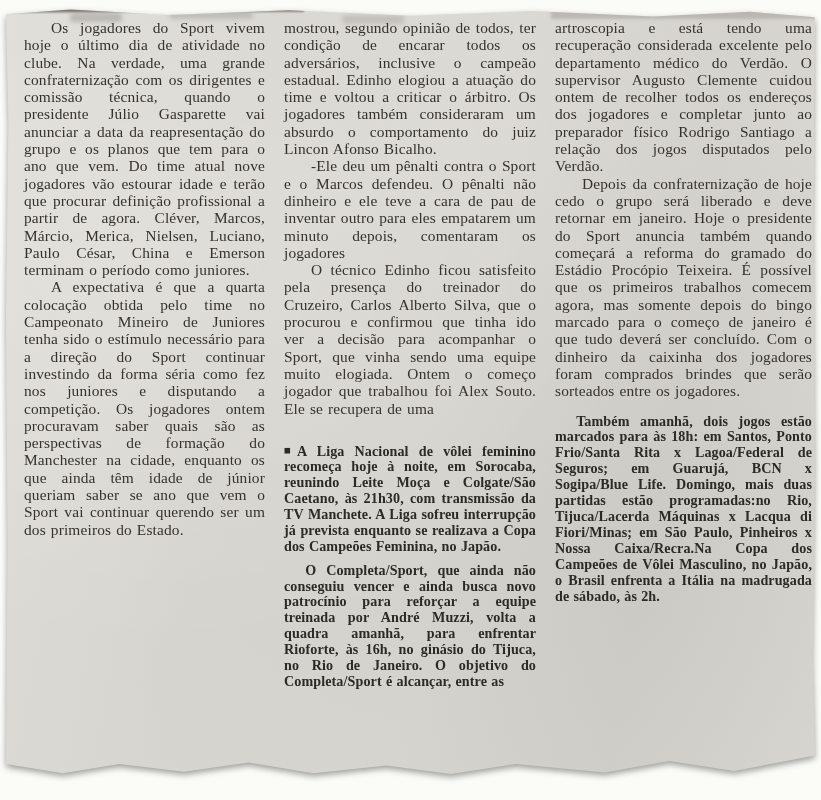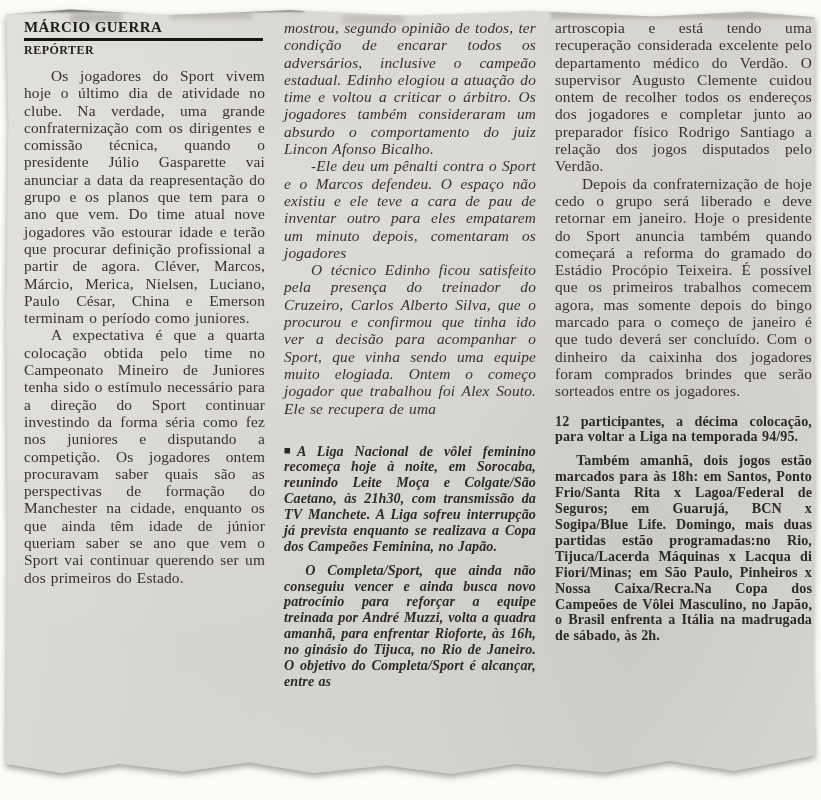--- a/index.html
+++ b/index.html
@@ -38,21 +38,21 @@
   .edge-line { left: 0px; top: 0px; width: 298px; height: 4px; background: #4e4d49; filter: blur(1px); opacity: .75; transform: rotate(-.15deg); border-radius: 0; }
 
   .cols {
     position: relative;
     display: flex; gap: 19px;
     padding: 11px 8px 0 18px;
     box-sizing: border-box;
   }
   .col  { flex: none; }
   .col1 { width: 241px; }
-  .col2 { width: 252px; font-style: italic; }
+  .col2 { width: 252px; }
   .col3 { width: 257px; }
 
   .byline { margin-bottom: 9px; }
   .byline-name { font-size: 15px; font-weight: bold; letter-spacing: .4px; color: #1e1c18; }
   .byline-rule { height: 3px; background: #17150f; margin: 2px 0 2px; width: 99%; }
   .byline-role { font-size: 12px; font-weight: bold; letter-spacing: .5px; color: #262420; }
 
   .para {
     margin: 0;
     font-size: 15.4px; line-height: 17.3px;
@@ -82,43 +82,37 @@
   <div class="clipping">
     <div class="artifact edge-line"></div>
     <div class="artifact a1"></div>
     <div class="artifact a2"></div>
     <div class="artifact a3"></div>
     <div class="artifact a4"></div>
 
     <div class="cols">
 
       <div class="col col1">
-        <div class="byline">
-          <div class="byline-name">MÁRCIO GUERRA</div>
-          <div class="byline-rule"></div>
-          <div class="byline-role">REPÓRTER</div>
-        </div>
         <p class="para">Os jogadores do Sport vivem hoje o último dia de atividade no clube. Na verdade, uma grande confraternização com os dirigentes e comissão técnica, quando o presidente Júlio Gasparette vai anunciar a data da reapresentação do grupo e os planos que tem para o ano que vem. Do time atual nove jogadores vão estourar idade e terão que procurar definição profissional a partir de agora. Cléver, Marcos, Márcio, Merica, Nielsen, Luciano, Paulo César, China e Emerson terminam o período como juniores.</p>
         <p class="para">A expectativa é que a quarta colocação obtida pelo time no Campeonato Mineiro de Juniores tenha sido o estímulo necessário para a direção do Sport continuar investindo da forma séria como fez nos juniores e disputando a competição. Os jogadores ontem procuravam saber quais são as perspectivas de formação do Manchester na cidade, enquanto os que ainda têm idade de júnior queriam saber se ano que vem o Sport vai continuar querendo ser um dos primeiros do Estado.</p>
       </div>
 
       <div class="col col2">
         <p class="para cont">mostrou, segundo opinião de todos, ter condição de encarar todos os adversários, inclusive o campeão estadual. Edinho elogiou a atuação do time e voltou a criticar o árbitro. Os jogadores também consideraram um absurdo o comportamento do juiz Lincon Afonso Bicalho.</p>
-        <p class="para">-Ele deu um pênalti contra o Sport e o Marcos defendeu. O espaço não existiu e ele teve a cara de pau de inventar outro para eles empatarem um minuto depois, comentaram os jogadores</p>
+        <p class="para">-Ele deu um pênalti contra o Sport e o Marcos defendeu. O pênalti não dinheiro e ele teve a cara de pau de inventar outro para eles empatarem um minuto depois, comentaram os jogadores</p>
         <p class="para">O técnico Edinho ficou satisfeito pela presença do treinador do Cruzeiro, Carlos Alberto Silva, que o procurou e confirmou que tinha ido ver a decisão para acompanhar o Sport, que vinha sendo uma equipe muito elogiada. Ontem o começo jogador que trabalhou foi Alex Souto. Ele se recupera de uma</p>
         <div class="brief">
           <p class="bpara"><span class="bullet">■</span><span>A Liga Nacional de vôlei feminino recomeça hoje à noite, em Sorocaba, reunindo Leite Moça e Colgate/São Caetano, às 21h30, com transmissão da TV Manchete. A Liga sofreu interrupção já prevista enquanto se realizava a Copa dos Campeões Feminina, no Japão.</span></p>
           <p class="bpara indent">O Completa/Sport, que ainda não conseguiu vencer e ainda busca novo patrocínio para reforçar a equipe treinada por André Muzzi, volta a quadra amanhã, para enfrentar Rioforte, às 16h, no ginásio do Tijuca, no Rio de Janeiro. O objetivo do Completa/Sport é alcançar, entre as</p>
         </div>
       </div>
 
       <div class="col col3">
         <p class="para cont">artroscopia e está tendo uma recuperação considerada excelente pelo departamento médico do Verdão. O supervisor Augusto Clemente cuidou ontem de recolher todos os endereços dos jogadores e completar junto ao preparador físico Rodrigo Santiago a relação dos jogos disputados pelo Verdão.</p>
         <p class="para">Depois da confraternização de hoje cedo o grupo será liberado e deve retornar em janeiro. Hoje o presidente do Sport anuncia também quando começará a reforma do gramado do Estádio Procópio Teixeira. É possível que os primeiros trabalhos comecem agora, mas somente depois do bingo marcado para o começo de janeiro é que tudo deverá ser concluído. Com o dinheiro da caixinha dos jogadores foram comprados brindes que serão sorteados entre os jogadores.</p>
         <div class="brief">
-          <p class="bpara cont">12 participantes, a décima colocação, para voltar a Liga na temporada 94/95.</p>
           <p class="bpara indent">Também amanhã, dois jogos estão marcados para às 18h: em Santos, Ponto Frio/Santa Rita x Lagoa/Federal de Seguros; em Guarujá, BCN x Sogipa/Blue Life. Domingo, mais duas partidas estão programadas:no Rio, Tijuca/Lacerda Máquinas x Lacqua di Fiori/Minas; em São Paulo, Pinheiros x Nossa Caixa/Recra.Na Copa dos Campeões de Vôlei Masculino, no Japão, o Brasil enfrenta a Itália na madrugada de sábado, às 2h.</p>
         </div>
       </div>
 
     </div>
   </div>
 </div>
 
 </body></html>

